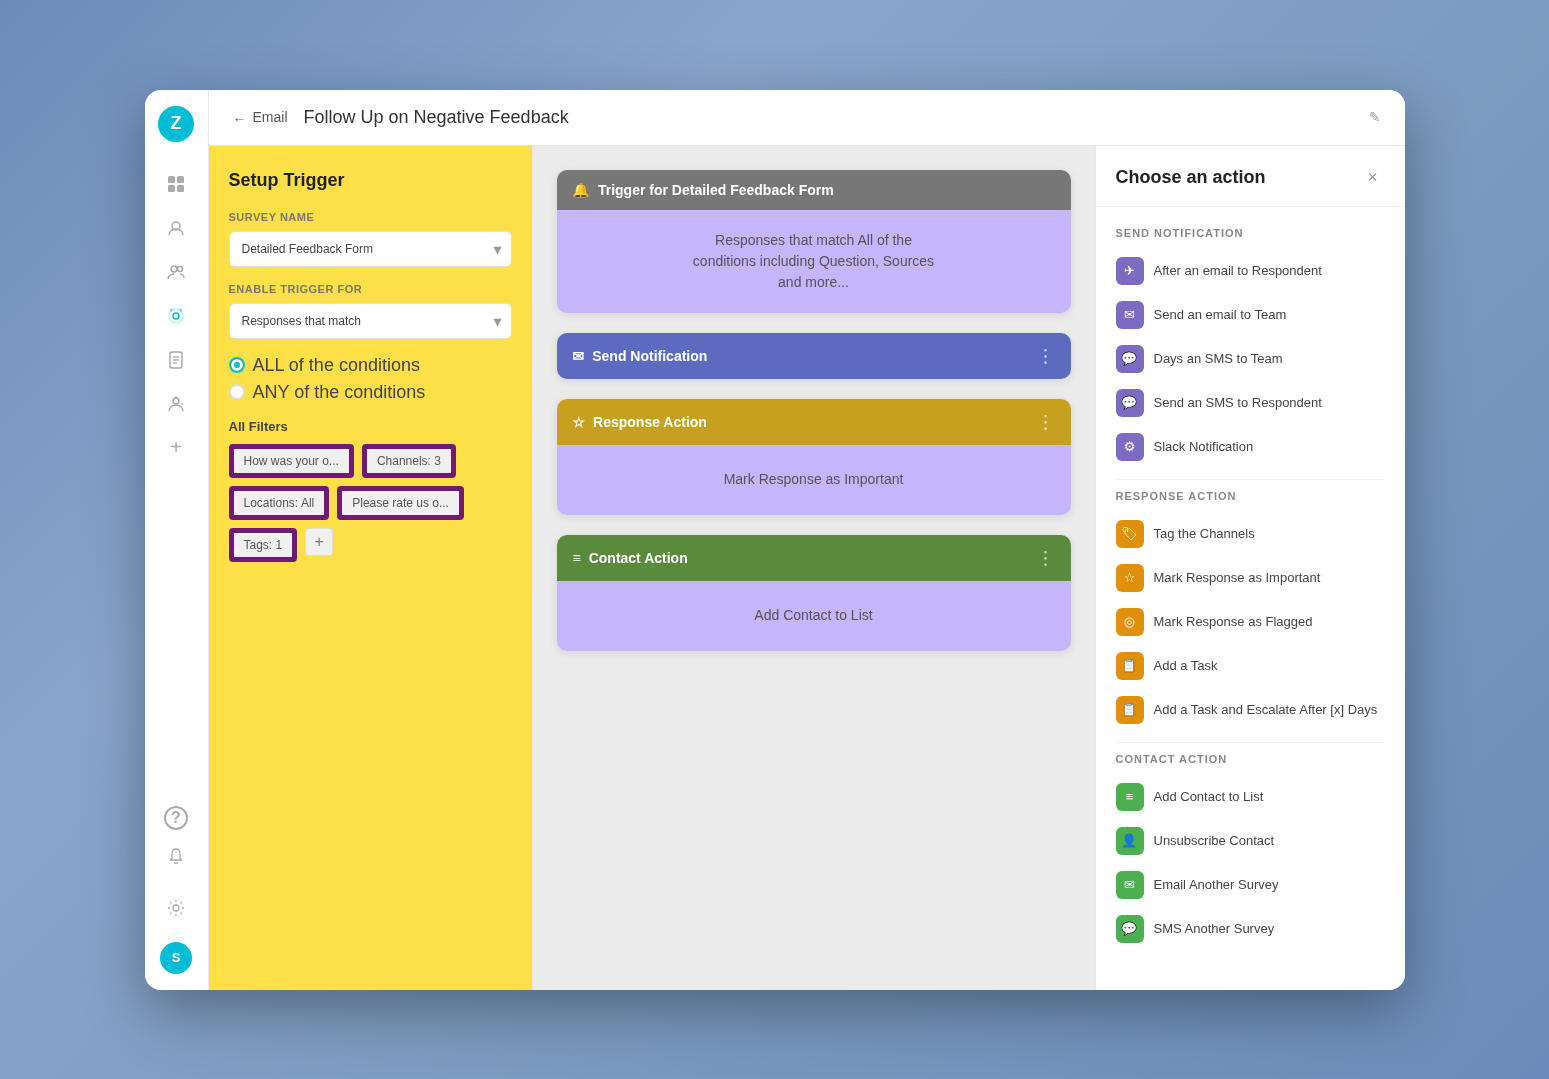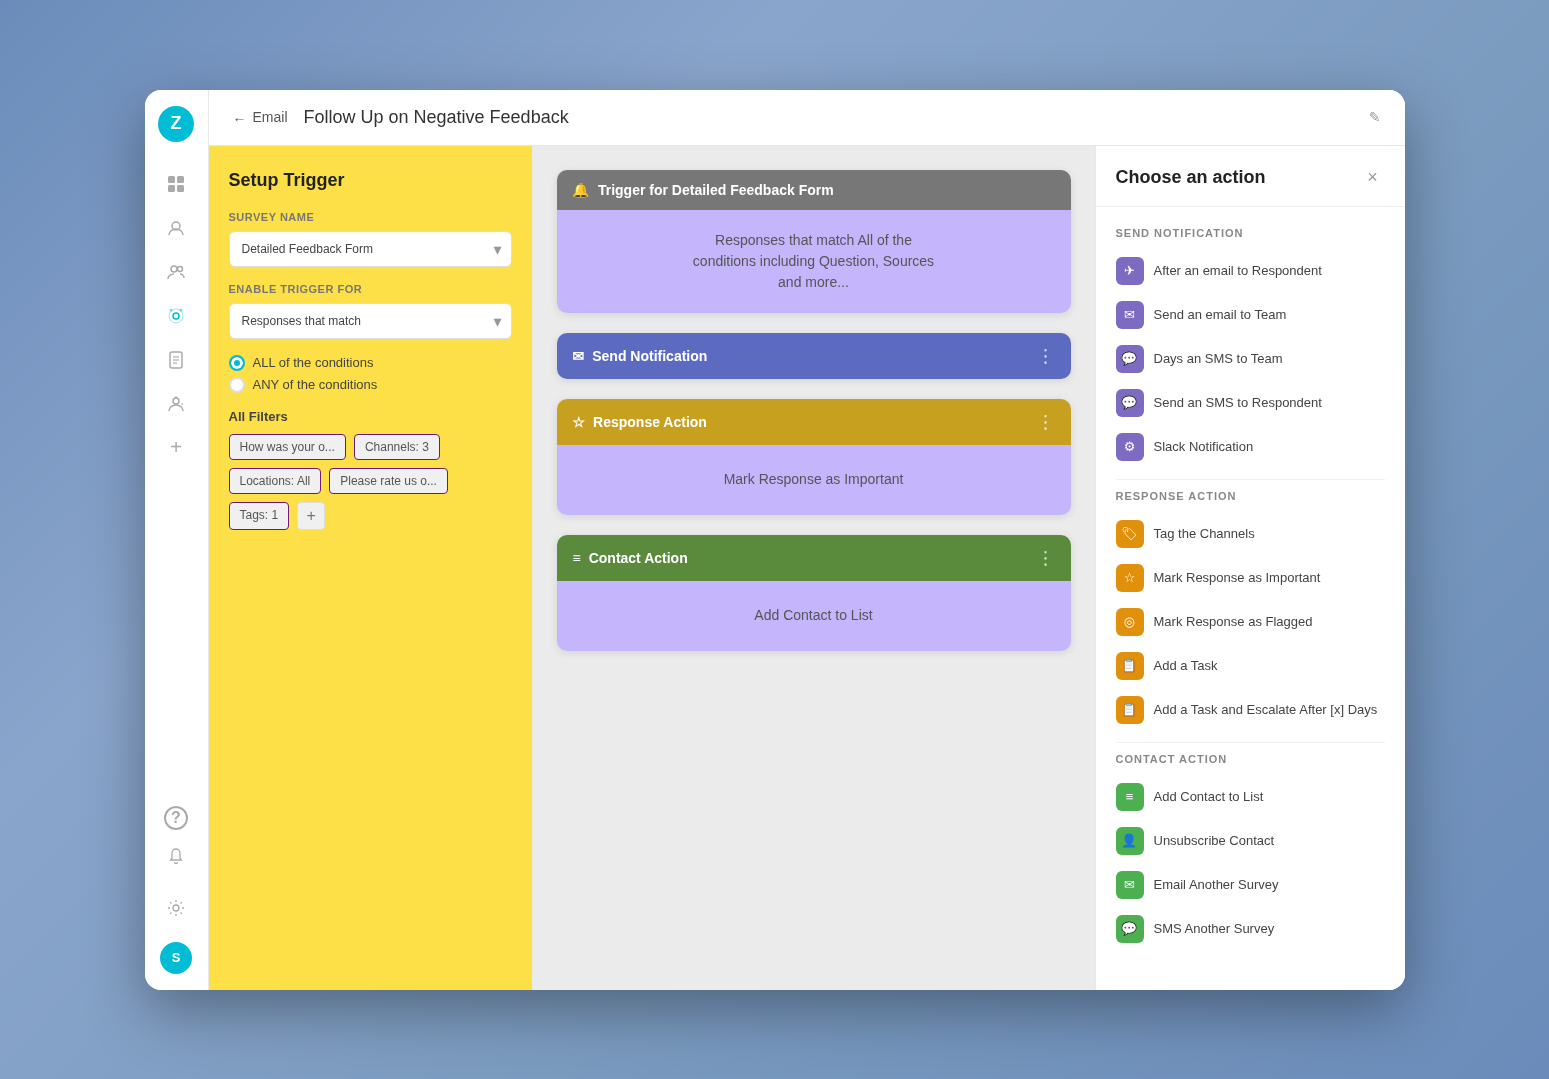--- a/index.html
+++ b/index.html
@@ -170,21 +170,21 @@
       transform: translateY(-50%);
       color: #999;
       pointer-events: none;
     }
     .radio-group { margin-bottom: 16px; }
     .radio-item {
       display: flex;
       align-items: center;
       gap: 8px;
       margin-bottom: 6px;
-      font-size: 13px;
+      font-size: 18px;
       color: #444;
       cursor: pointer;
     }
     .radio-circle {
       width: 16px;
       height: 16px;
       border-radius: 50%;
       border: 2px solid #ddd;
       background: white;
       flex-shrink: 0;
@@ -200,21 +200,21 @@
       color: #444;
       margin-bottom: 10px;
     }
     .filter-tags {
       display: flex;
       flex-wrap: wrap;
       gap: 8px;
     }
     .filter-tag {
       background: #f0f0f0;
-      border: 1px solid #701a75;
+      border: 5px solid #701a75;
       border-radius: 4px;
       padding: 5px 10px;
       font-size: 12px;
       color: #555;
       cursor: pointer;
     }
     .filter-add-btn {
       width: 28px;
       height: 28px;
       background: #f0f0f0;

